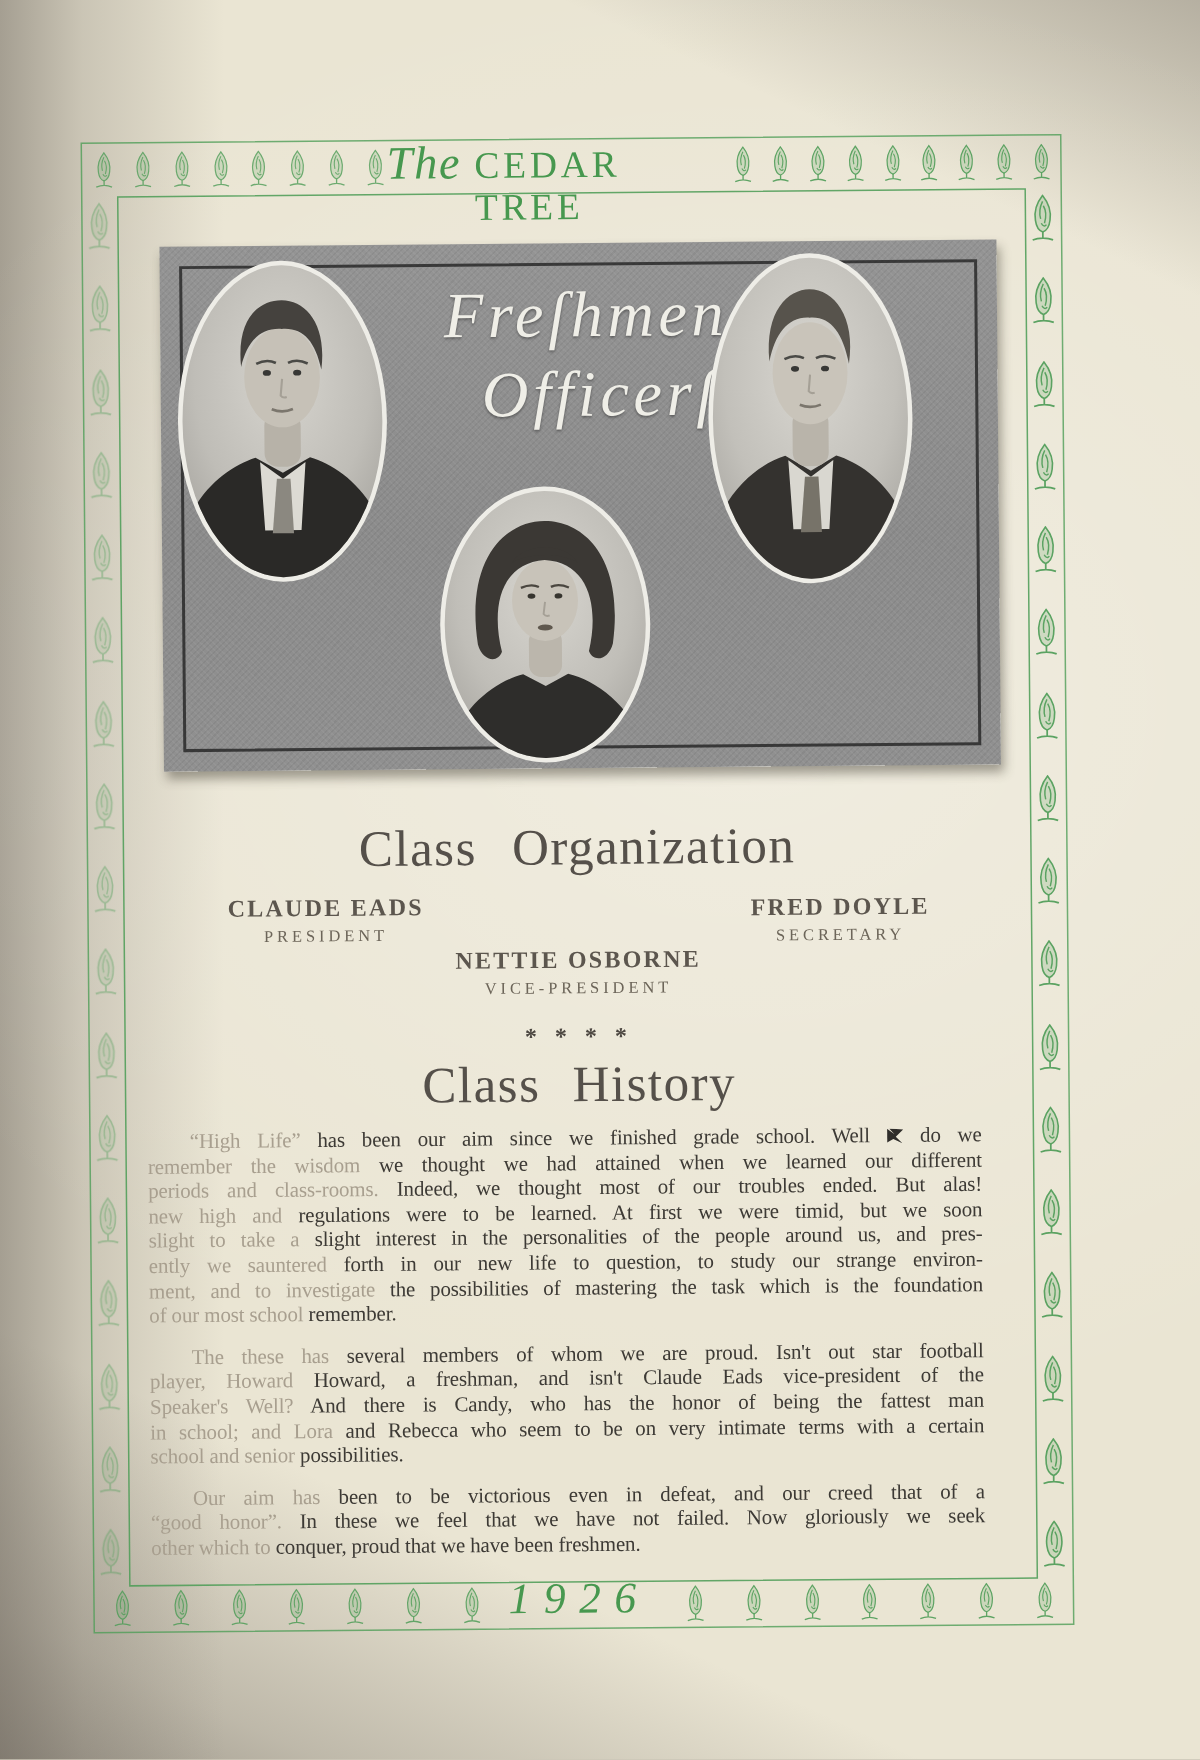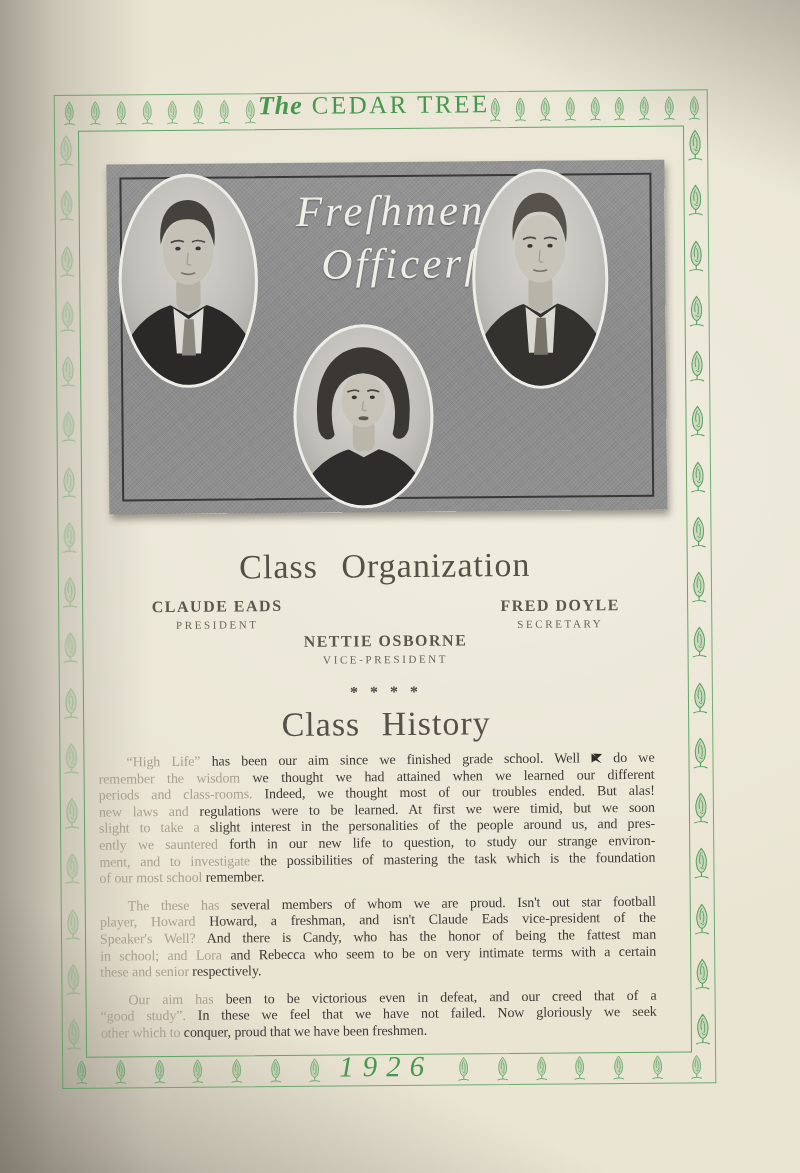--- a/index.html
+++ b/index.html
@@ -35,21 +35,21 @@
   .trees-bottom-right{left:452px;top:1056px;width:248px;height:27px;opacity:.9;}
   .band-h .tree{width:15px;height:26px;}
   .band-v{position:absolute;top:132px;height:917px;width:24px;display:flex;flex-direction:column;
     align-items:center;justify-content:space-between;}
   .trees-left{left:58px;opacity:.42;filter:blur(.4px);}
   .trees-right{left:687px;opacity:.92;}
   .band-v .tree{width:20px;height:33px;}
 
   .masthead{position:absolute;left:262px;top:90px;width:232px;height:36px;
     display:flex;align-items:baseline;justify-content:center;gap:9px;color:#47984f;}
-  .masthead .script{font-style:italic;font-size:26px;font-weight:700;letter-spacing:1px;}
+  .masthead .script{font-style:italic;font-size:31px;font-weight:400;letter-spacing:1px;}
   .masthead .caps{font-size:25px;letter-spacing:2.5px;font-weight:500;}
   .year-plate{position:absolute;left:322px;top:1050px;width:120px;height:34px;
     text-align:center;font-style:italic;font-size:29px;letter-spacing:9px;color:#47984f;}
 
   
   .photo-block{
     position:absolute;left:110px;top:162px;width:558px;height:350px;
     background:
       repeating-linear-gradient(45deg, rgba(255,255,255,.045) 0 1px, transparent 1px 3px),
       repeating-linear-gradient(-45deg, rgba(0,0,0,.05) 0 1px, transparent 1px 3px),
@@ -554,33 +554,33 @@
   </div>
 
   <div class="center-line stars">* * * *</div>
 
   <div class="center-line history-heading">Class History</div>
   <div class="history-text" id="history-container">
       <div class="para">
         <div class="tline first"><span class="faded">“High Life”</span> <span>has been our aim since we finished grade school.  Well</span> <span class="ink-blot"></span> <span>do we</span></div>
         <div class="tline"><span class="faded">remember the wisdom</span> <span>we thought we had attained when we learned our different</span></div>
         <div class="tline"><span class="faded">periods and class-rooms.</span> <span>Indeed, we thought most of our troubles ended.  But alas!</span></div>
-        <div class="tline"><span class="faded">new laws and</span> <span>regulations were to be learned.  At first we were timid, but we soon</span></div>
+        <div class="tline"><span class="faded">new high and</span> <span>regulations were to be learned.  At first we were timid, but we soon</span></div>
         <div class="tline"><span class="faded">slight to take a</span> <span>slight interest in the personalities of the people around us, and pres-</span></div>
         <div class="tline"><span class="faded">ently we sauntered</span> <span>forth in our new life to question, to study our strange environ-</span></div>
         <div class="tline"><span class="faded">ment, and to investigate</span> <span>the possibilities of mastering the task which is the foundation</span></div>
         <div class="tline last"><span class="faded">of our most school</span> <span>remember.</span></div>
       </div>
       <div class="para">
         <div class="tline first"><span class="faded">The these has</span> <span>several members of whom we are proud.  Isn't out star football</span></div>
         <div class="tline"><span class="faded">player, Howard</span> <span>Howard, a freshman, and isn't Claude Eads vice-president of the</span></div>
         <div class="tline"><span class="faded">Speaker's Well?</span> <span>And there is Candy, who has the honor of being the fattest man</span></div>
         <div class="tline"><span class="faded">in school; and Lora</span> <span>and Rebecca who seem to be on very intimate terms with a certain</span></div>
-        <div class="tline last"><span class="faded">these and senior</span> <span>respectively.</span></div>
+        <div class="tline last"><span class="faded">school and senior</span> <span>possibilities.</span></div>
       </div>
       <div class="para">
         <div class="tline first"><span class="faded">Our aim has</span> <span>been to be victorious even in defeat, and our creed that of a</span></div>
-        <div class="tline"><span class="faded">“good study”.</span> <span>In these we feel that we have not failed.  Now gloriously we seek</span></div>
+        <div class="tline"><span class="faded">“good honor”.</span> <span>In these we feel that we have not failed.  Now gloriously we seek</span></div>
         <div class="tline last"><span class="faded">other which to</span> <span>conquer, proud that we have been freshmen.</span></div>
       </div>
     </div>
 
 </div>
 
 </body></html>

